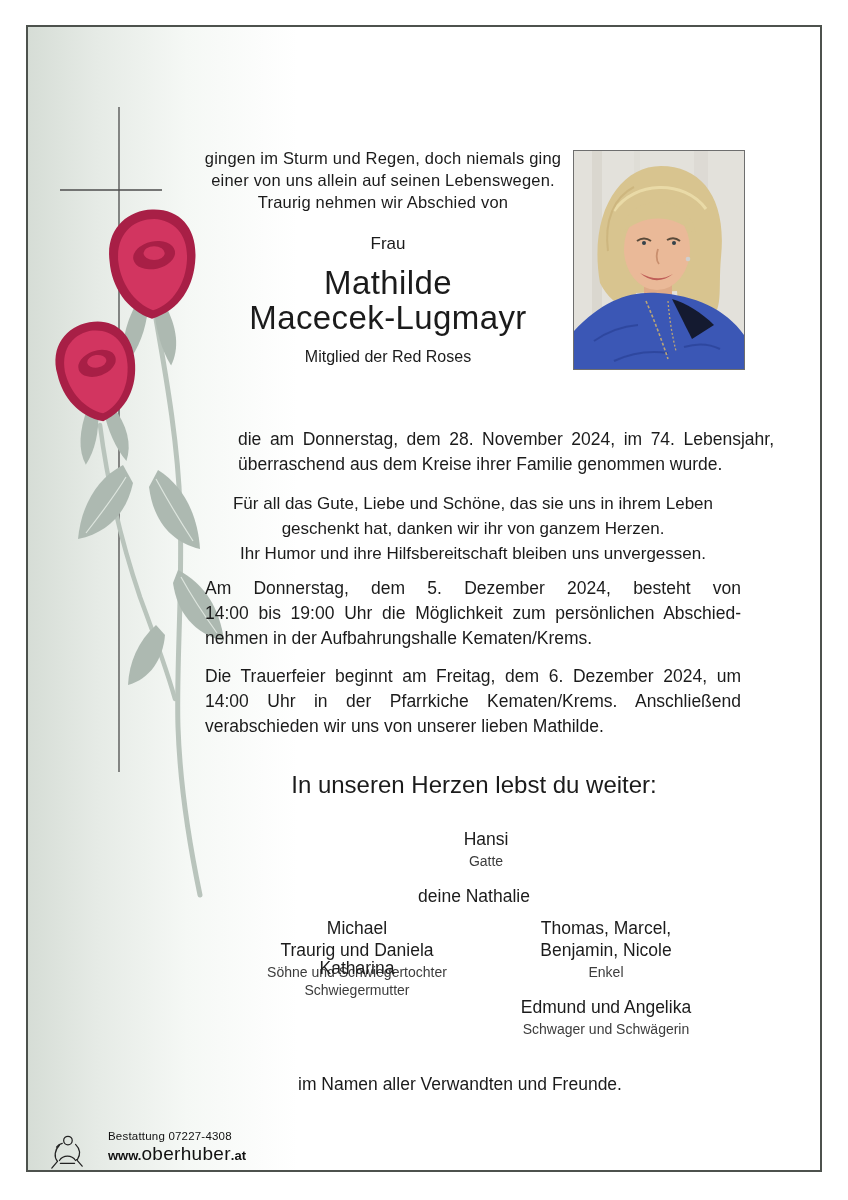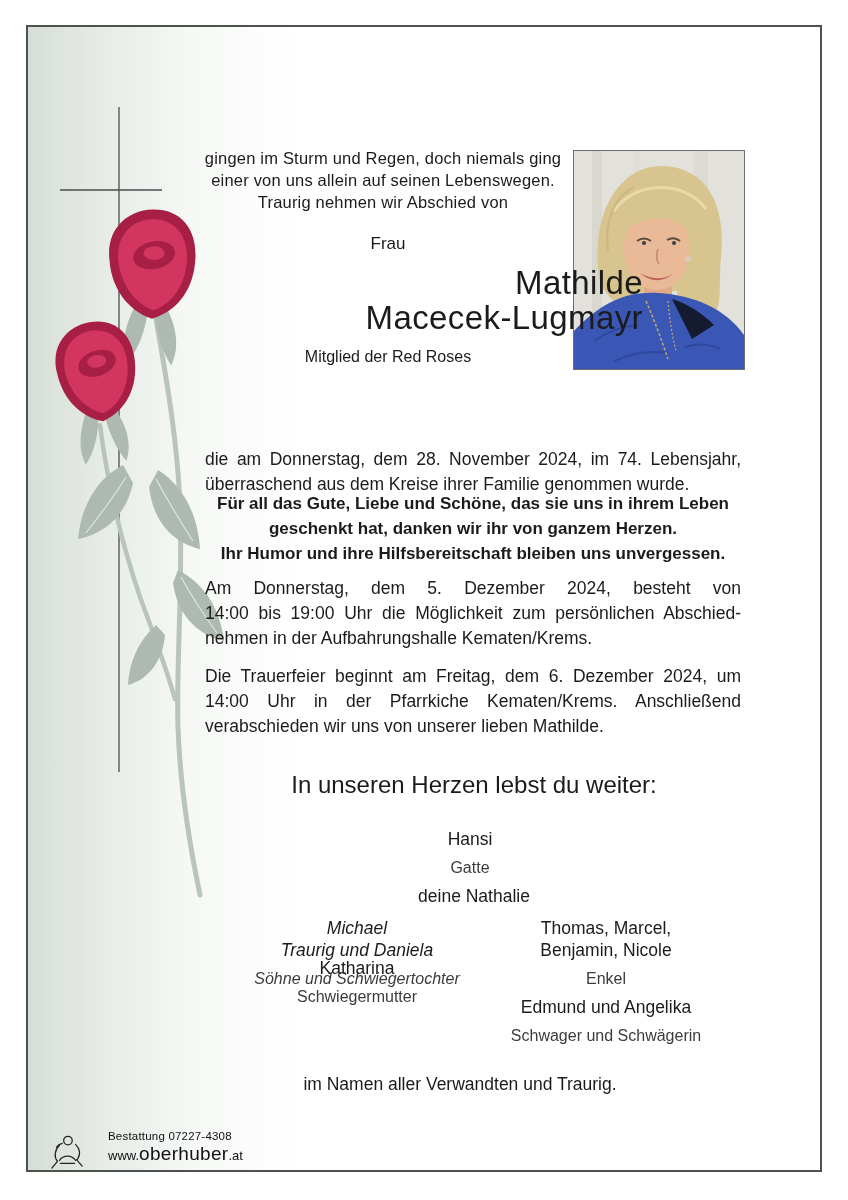--- a/index.html
+++ b/index.html
@@ -34,51 +34,51 @@
   .photo{
     position:absolute;left:545px;top:123px;width:170px;height:218px;
     border:1px solid #6e6e6e;background:#e3e1db;
   }
   .photo svg{display:block;width:100%;height:100%;}
 
   .blk{position:absolute;}
   .center{text-align:center;}
   .intro{left:140px;top:120px;width:430px;font-size:16.5px;line-height:22px;letter-spacing:.2px;}
   .salutation{left:105px;top:207px;width:510px;font-size:17px;}
-  .name{left:105px;top:238px;width:510px;font-size:33px;line-height:35px;letter-spacing:.4px;text-align:right;}
+  .name{left:105px;top:238px;width:510px;font-size:33px;line-height:35px;letter-spacing:.4px;}
   .membership{left:105px;top:321px;width:510px;font-size:16px;}
 
   .para{left:177px;width:536px;font-size:17.5px;line-height:25px;}
-  .death{top:420px;}
-  .gratitude{top:464px;font-size:17px;line-height:25px;font-weight:bold;}
+  .death{top:400px;margin-left:33px;}
+  .gratitude{top:464px;font-size:17px;line-height:25px;}
   .visitation{top:549px;}
   .funeral{top:637px;}
   .jline{text-align:justify;text-align-last:justify;}
   .lline{text-align:left;}
 
   .farewell{left:146px;top:744px;width:600px;font-size:24px;}
   .mblock{width:600px;text-align:center;}
-  .spouse{left:142px;top:801px;}
+  .spouse{left:158px;top:801px;}
   .daughter{left:146px;top:858px;}
   .m-name{font-size:17.5px;line-height:22px;color:var(--text);}
-  .m-rel{font-size:16px;line-height:16px;color:#3c3c3c;margin-top:10px;}
+  .m-rel{font-size:14px;line-height:16px;color:#3c3c3c;margin-top:3px;}
   .mcell{position:absolute;width:360px;text-align:center;}
-  .cell00{left:149px;top:890px;font-style:italic;}
+  .cell00{left:149px;top:890px;}
   .cell01{left:398px;top:890px;}
   .cell10{left:149px;top:930px;}
   .cell11{left:398px;top:969px;}
 
   .closing{left:132px;top:1047px;width:600px;font-size:17.5px;}
 
   .footer{position:absolute;left:20px;top:1104px;display:flex;align-items:flex-start;gap:22px;}
   .footer-logo{width:38px;height:40px;}
   .footer-text{line-height:1;}
   .f-line1{font-size:11.5px;letter-spacing:.2px;color:#111;}
   .f-line2{margin-top:1px;color:#111;display:flex;align-items:baseline;}
-  .f-small{font-size:13px;}
+  .f-small{font-size:13px;font-weight:bold;}
   .f-big{font-size:19px;letter-spacing:.3px;}
 </style>
 </head>
 <body>
 
 <div class="page">
   <div class="card">
 
     <svg class="deco-svg" viewBox="0 0 240 900" aria-hidden="true">
       <g>
@@ -202,21 +202,21 @@
       <div class="m-name">Katharina</div>
       <div class="m-name"></div>
       <div class="m-rel">Schwiegermutter</div>
     </div>
     <div class="mcell cell11">
       <div class="m-name">Edmund und Angelika</div>
       <div class="m-name"></div>
       <div class="m-rel">Schwager und Schwägerin</div>
     </div>
 
-    <div class="blk closing center">im Namen aller Verwandten und Traurig.</div>
+    <div class="blk closing center">im Namen aller Verwandten und Freunde.</div>
 
     <div class="footer">
       <svg class="footer-logo" viewBox="0 0 40 40" aria-hidden="true">
         <g stroke="#222" stroke-width="1.3" fill="none" stroke-linecap="round">
           <circle cx="21" cy="9" r="4.5"></circle>
           <path d="M 12,14 C 7,19 6,26 10,31"></path>
           <path d="M 29,13 C 34,18 34,24 31,29"></path>
           <path d="M 12,30 C 16,24 25,24 29,30"></path>
           <path d="M 13,33 L 28,33"></path>
           <path d="M 10,31 L 4,38"></path>

